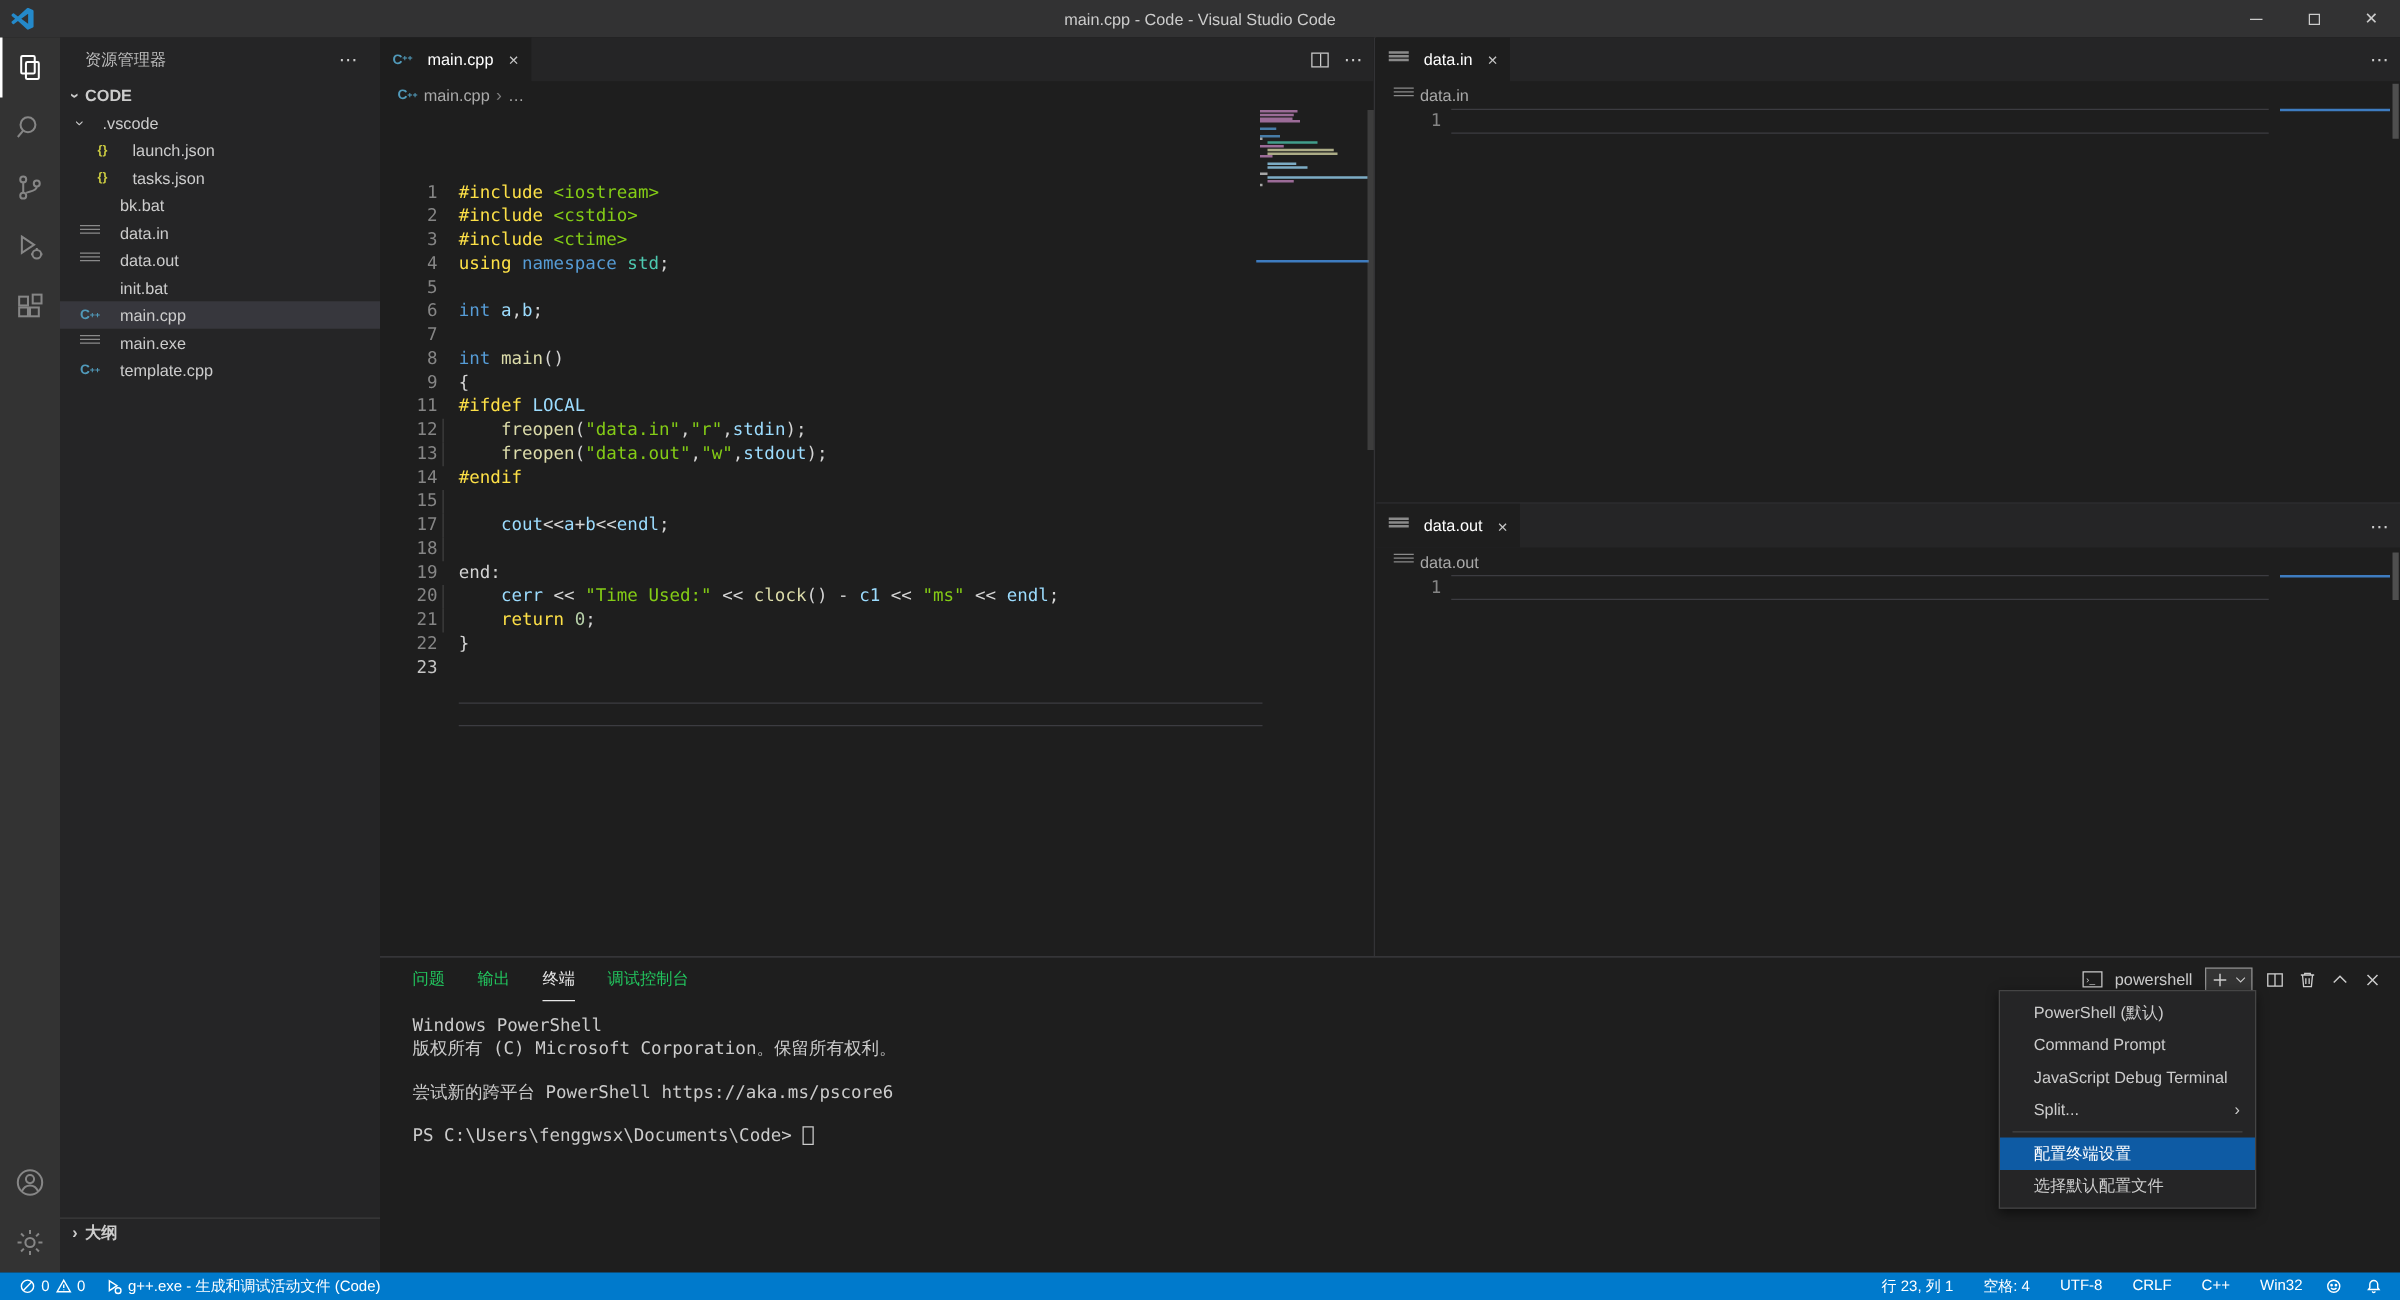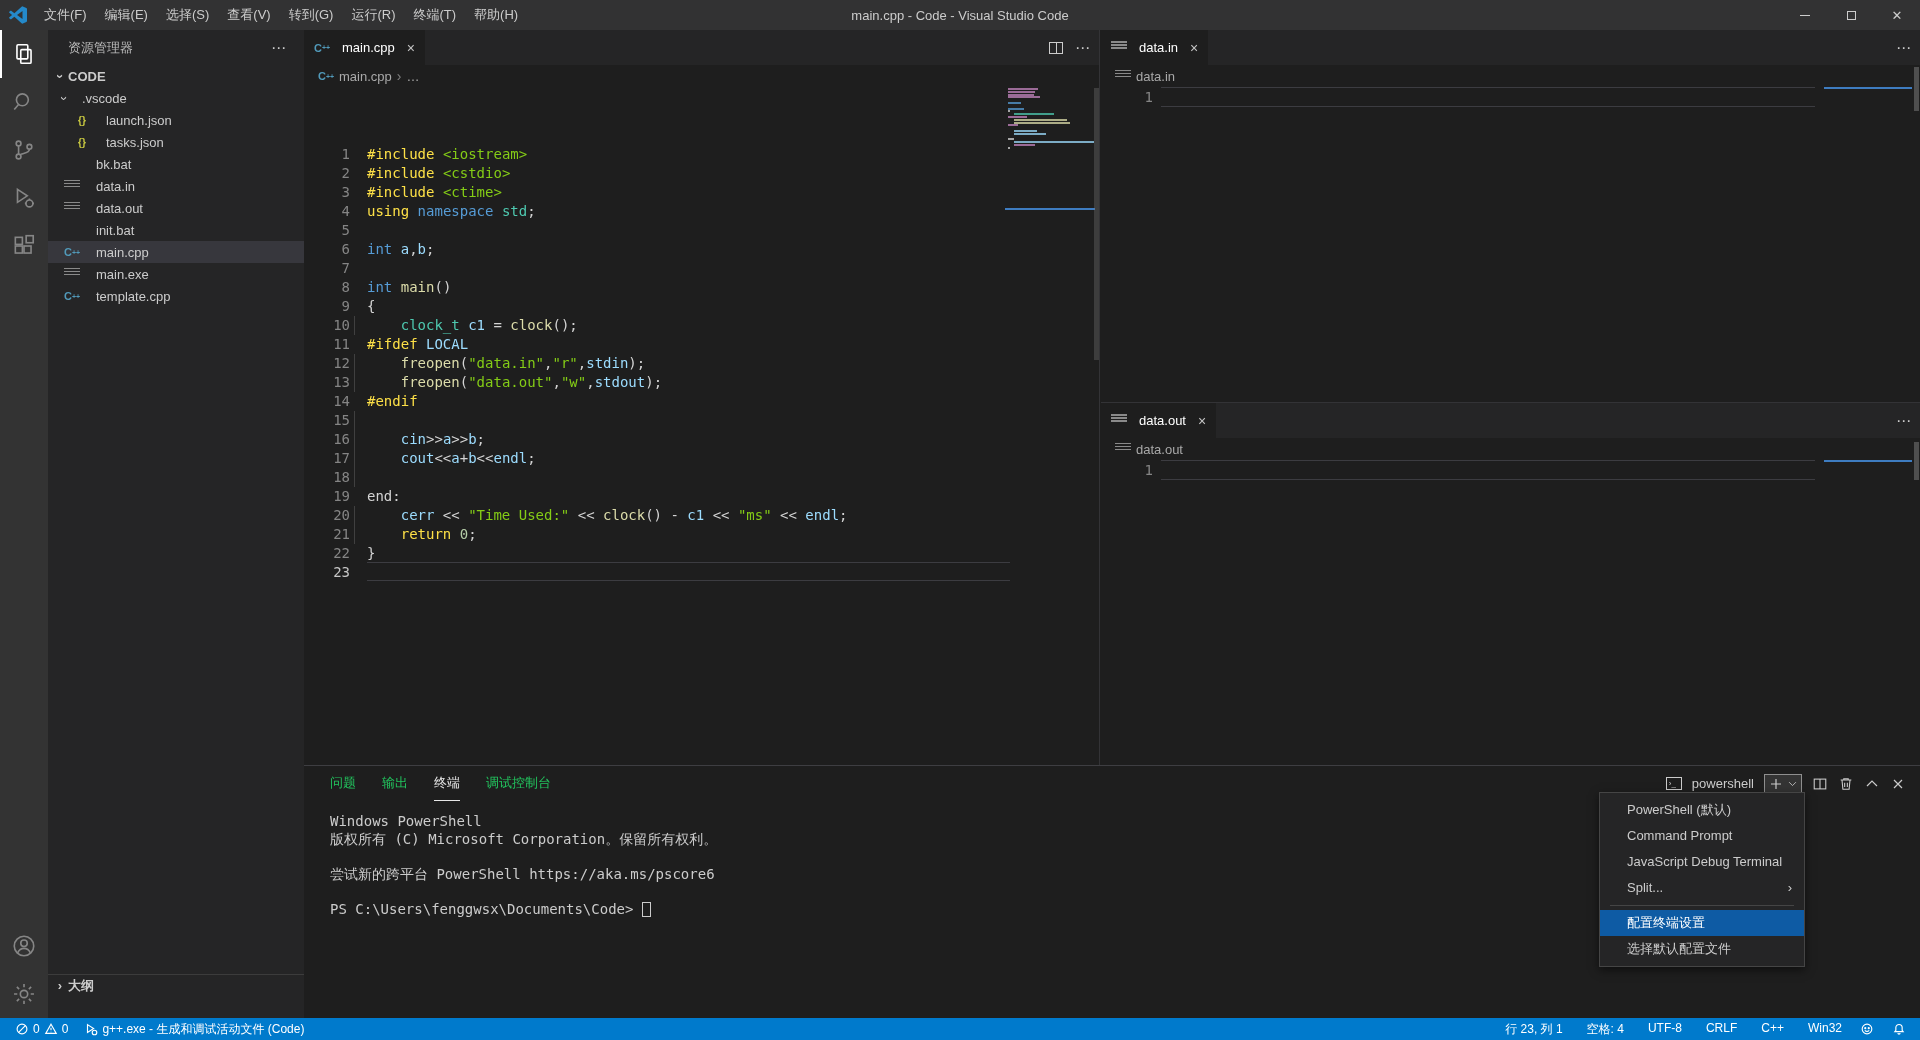--- a/index.html
+++ b/index.html
@@ -114,30 +114,20 @@
   .sb-seg { display:flex; align-items:center; gap:4px; padding:0 5px; }
   .sb-right { margin-left:auto; display:flex; align-items:center; gap:18px; padding-right:14px; }
 </style>
 </head>
 <body>
 
 <div id="titlebar">
   <svg id="vscode-logo" viewBox="0 0 100 100">
     <path fill="#2489CA" d="M96.5 10.8 76.7 2.3a6 6 0 0 0-6.9 1.2L29.8 40 12.3 26.7a4 4 0 0 0-5.1.2L2 31.6a4 4 0 0 0 0 5.9L17.2 50 2 62.5a4 4 0 0 0 0 5.9l5.2 4.7a4 4 0 0 0 5.1.2L29.8 60l40 36.5a6 6 0 0 0 6.9 1.2l19.8-8.5A6 6 0 0 0 100 83.7V16.3a6 6 0 0 0-3.5-5.5zM75 72.2 44.7 50 75 27.8z"></path>
   </svg>
-  <div id="menubar" style="display: flex;">
-      <div class="menu-item">文件(F)</div>
-      <div class="menu-item">编辑(E)</div>
-      <div class="menu-item">选择(S)</div>
-      <div class="menu-item">查看(V)</div>
-      <div class="menu-item">转到(G)</div>
-      <div class="menu-item">运行(R)</div>
-      <div class="menu-item">终端(T)</div>
-      <div class="menu-item">帮助(H)</div>
-    </div>
   <div id="window-title">main.cpp - Code - Visual Studio Code</div>
   <div id="win-controls">
     <div class="win-btn">
         <span class="min-glyph"></span>
       </div>
     <div class="win-btn">
         <span class="max-glyph"></span>
       </div>
     <div class="win-btn">✕</div>
   </div>
@@ -327,46 +317,38 @@
       </div>
       <div class="cline">
         <span class="gutter">8</span>
         <span class="ctext"><span class="tok-k">int</span><span class="tok-d"> </span><span class="tok-f">main</span><span class="tok-d">()</span></span>
       </div>
       <div class="cline">
         <span class="gutter">9</span>
         <span class="ctext"><span class="tok-d">{</span></span>
       </div>
       <div class="cline">
-        <span class="gutter">10</span>
-        <span class="ctext"><span class="guide" style="left: 4px;"></span><span class="tok-d">    </span><span class="tok-t">clock_t</span><span class="tok-d"> </span><span class="tok-v">c1</span><span class="tok-d"> = </span><span class="tok-f">clock</span><span class="tok-d">();</span></span>
-      </div>
-      <div class="cline">
         <span class="gutter">11</span>
         <span class="ctext"><span class="tok-p">#ifdef</span><span class="tok-d"> </span><span class="tok-v">LOCAL</span></span>
       </div>
       <div class="cline">
         <span class="gutter">12</span>
         <span class="ctext"><span class="guide" style="left: 4px;"></span><span class="tok-d">    </span><span class="tok-f">freopen</span><span class="tok-d">(</span><span class="tok-s">"data.in"</span><span class="tok-d">,</span><span class="tok-s">"r"</span><span class="tok-d">,</span><span class="tok-v">stdin</span><span class="tok-d">);</span></span>
       </div>
       <div class="cline">
         <span class="gutter">13</span>
         <span class="ctext"><span class="guide" style="left: 4px;"></span><span class="tok-d">    </span><span class="tok-f">freopen</span><span class="tok-d">(</span><span class="tok-s">"data.out"</span><span class="tok-d">,</span><span class="tok-s">"w"</span><span class="tok-d">,</span><span class="tok-v">stdout</span><span class="tok-d">);</span></span>
       </div>
       <div class="cline">
         <span class="gutter">14</span>
         <span class="ctext"><span class="tok-p">#endif</span></span>
       </div>
       <div class="cline">
         <span class="gutter">15</span>
         <span class="ctext"><span class="guide" style="left: 4px;"></span></span>
-      </div>
-      <div class="cline">
-        <span class="gutter">16</span>
-        <span class="ctext"><span class="guide" style="left: 4px;"></span><span class="tok-d">    </span><span class="tok-v">cin</span><span class="tok-d">&gt;&gt;</span><span class="tok-v">a</span><span class="tok-d">&gt;&gt;</span><span class="tok-v">b</span><span class="tok-d">;</span></span>
       </div>
       <div class="cline">
         <span class="gutter">17</span>
         <span class="ctext"><span class="guide" style="left: 4px;"></span><span class="tok-d">    </span><span class="tok-v">cout</span><span class="tok-d">&lt;&lt;</span><span class="tok-v">a</span><span class="tok-d">+</span><span class="tok-v">b</span><span class="tok-d">&lt;&lt;</span><span class="tok-v">endl</span><span class="tok-d">;</span></span>
       </div>
       <div class="cline">
         <span class="gutter">18</span>
         <span class="ctext"><span class="guide" style="left: 4px;"></span></span>
       </div>
       <div class="cline">

